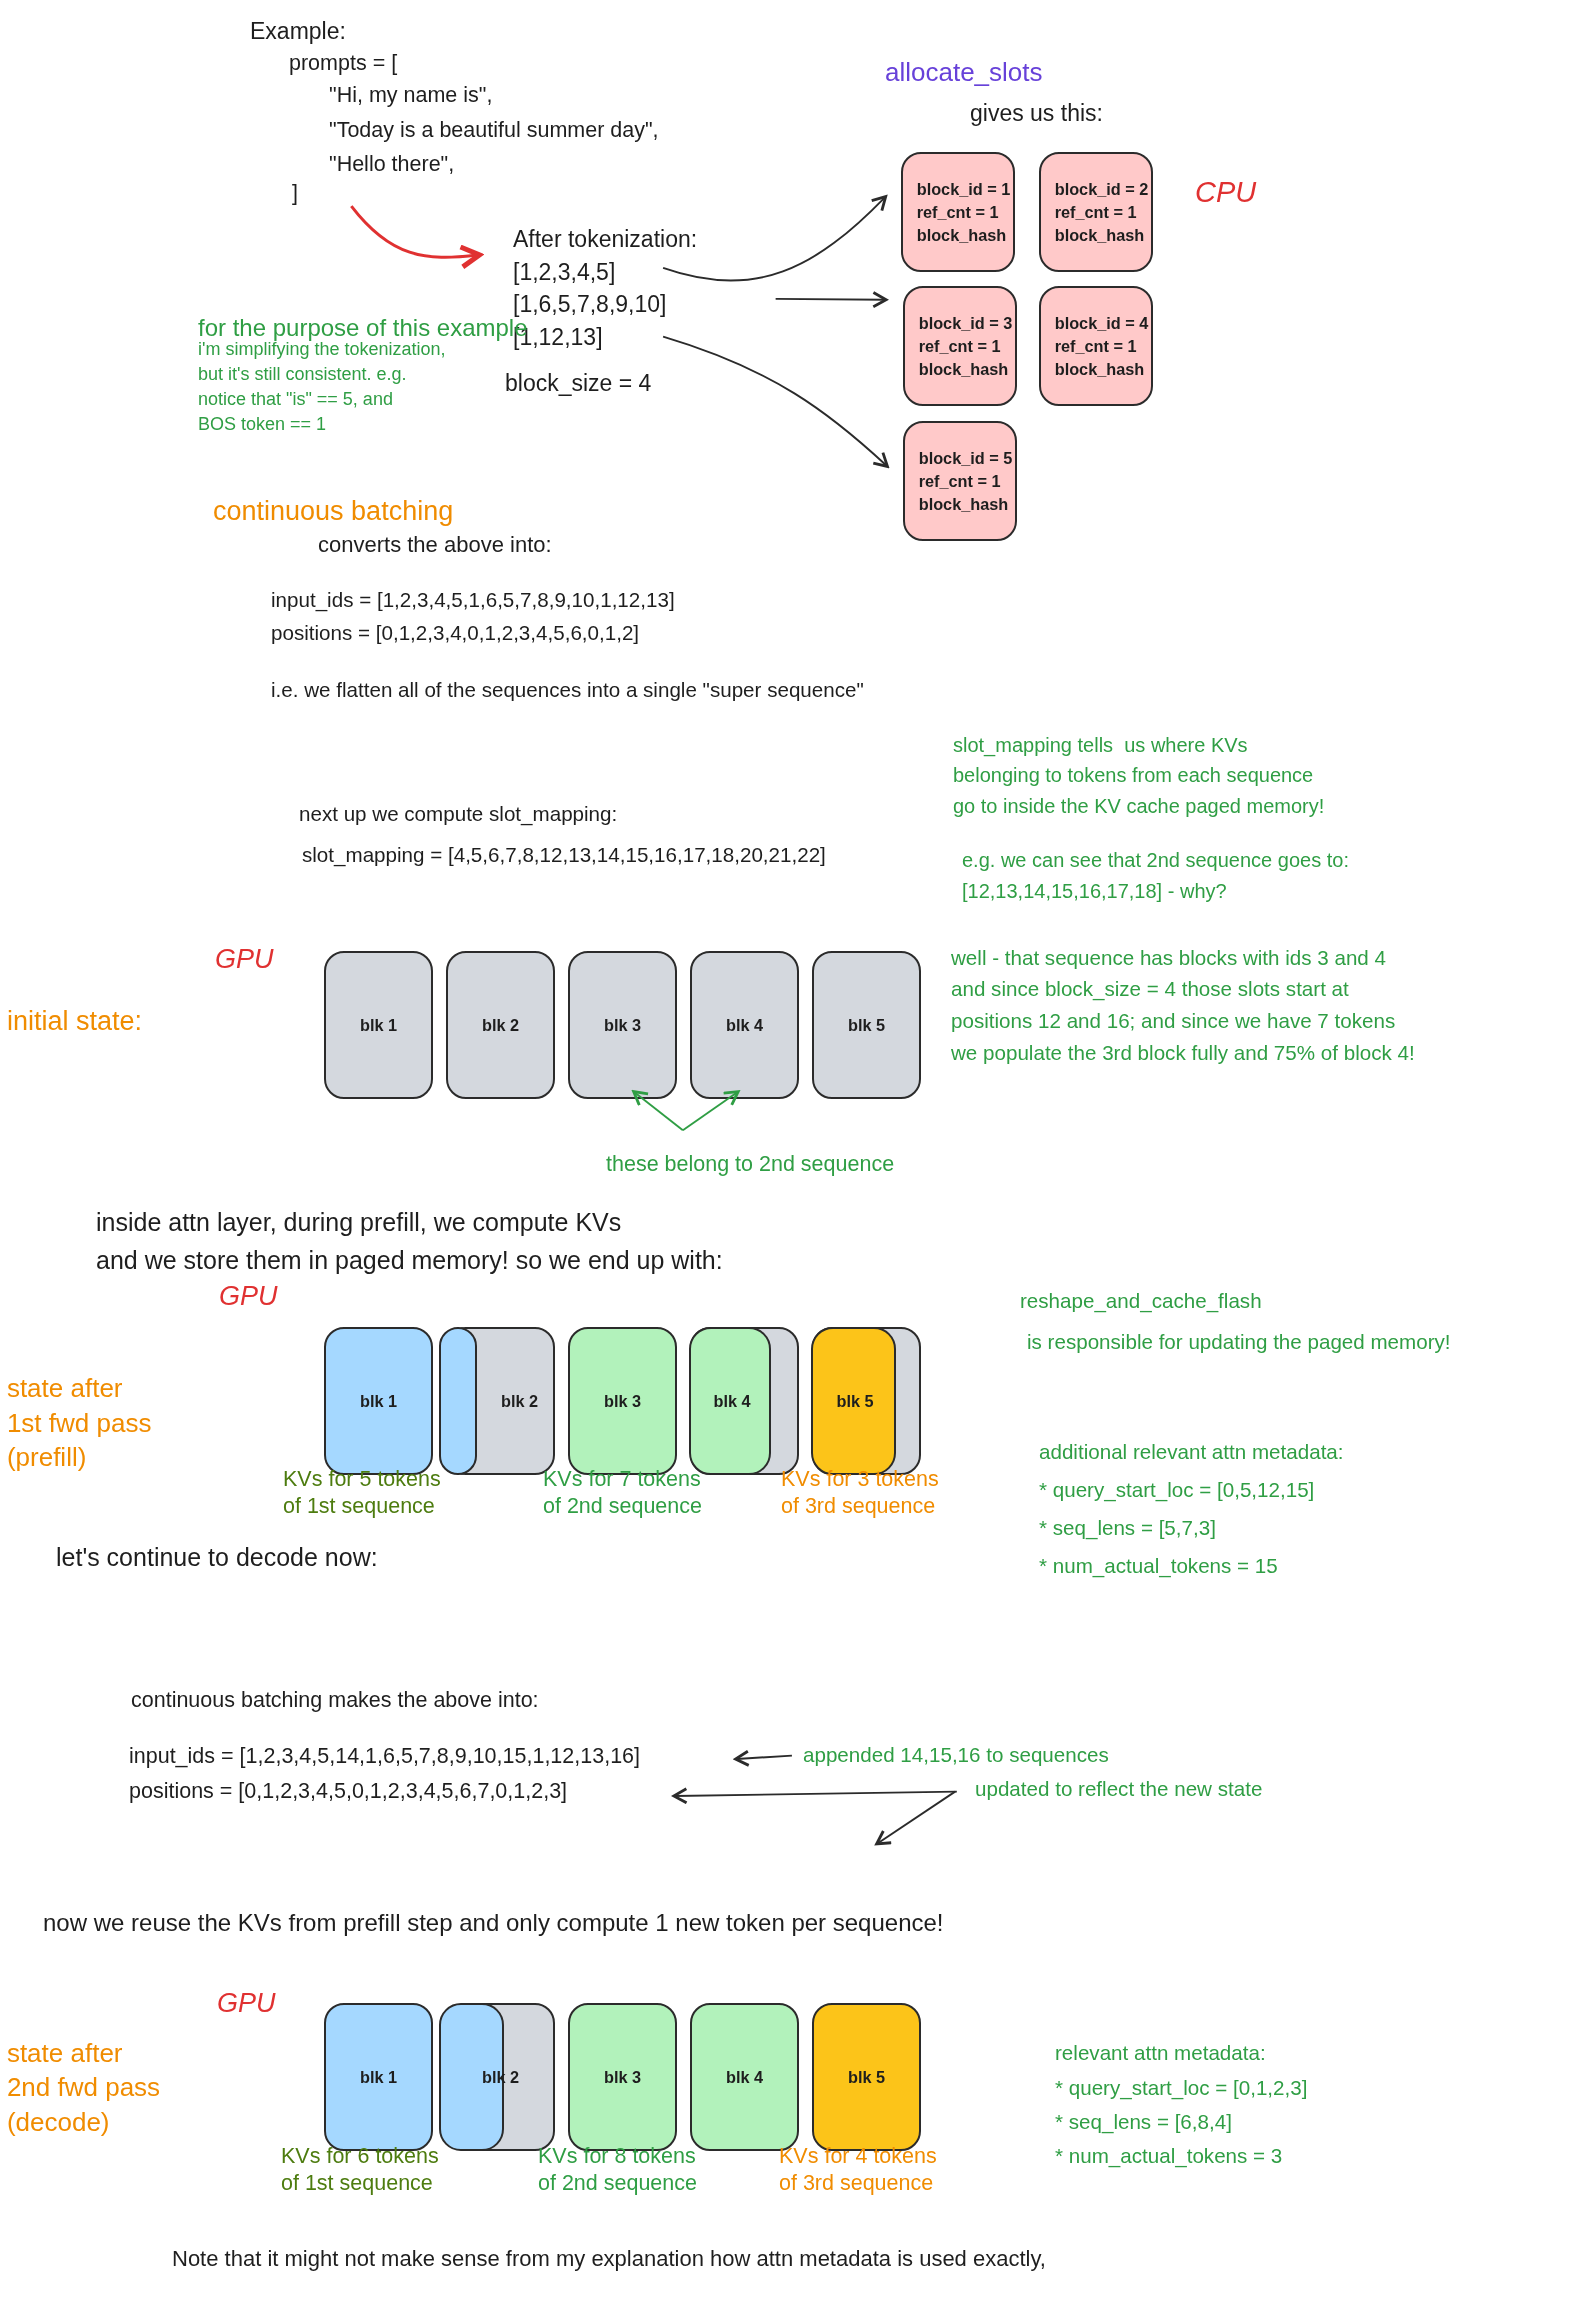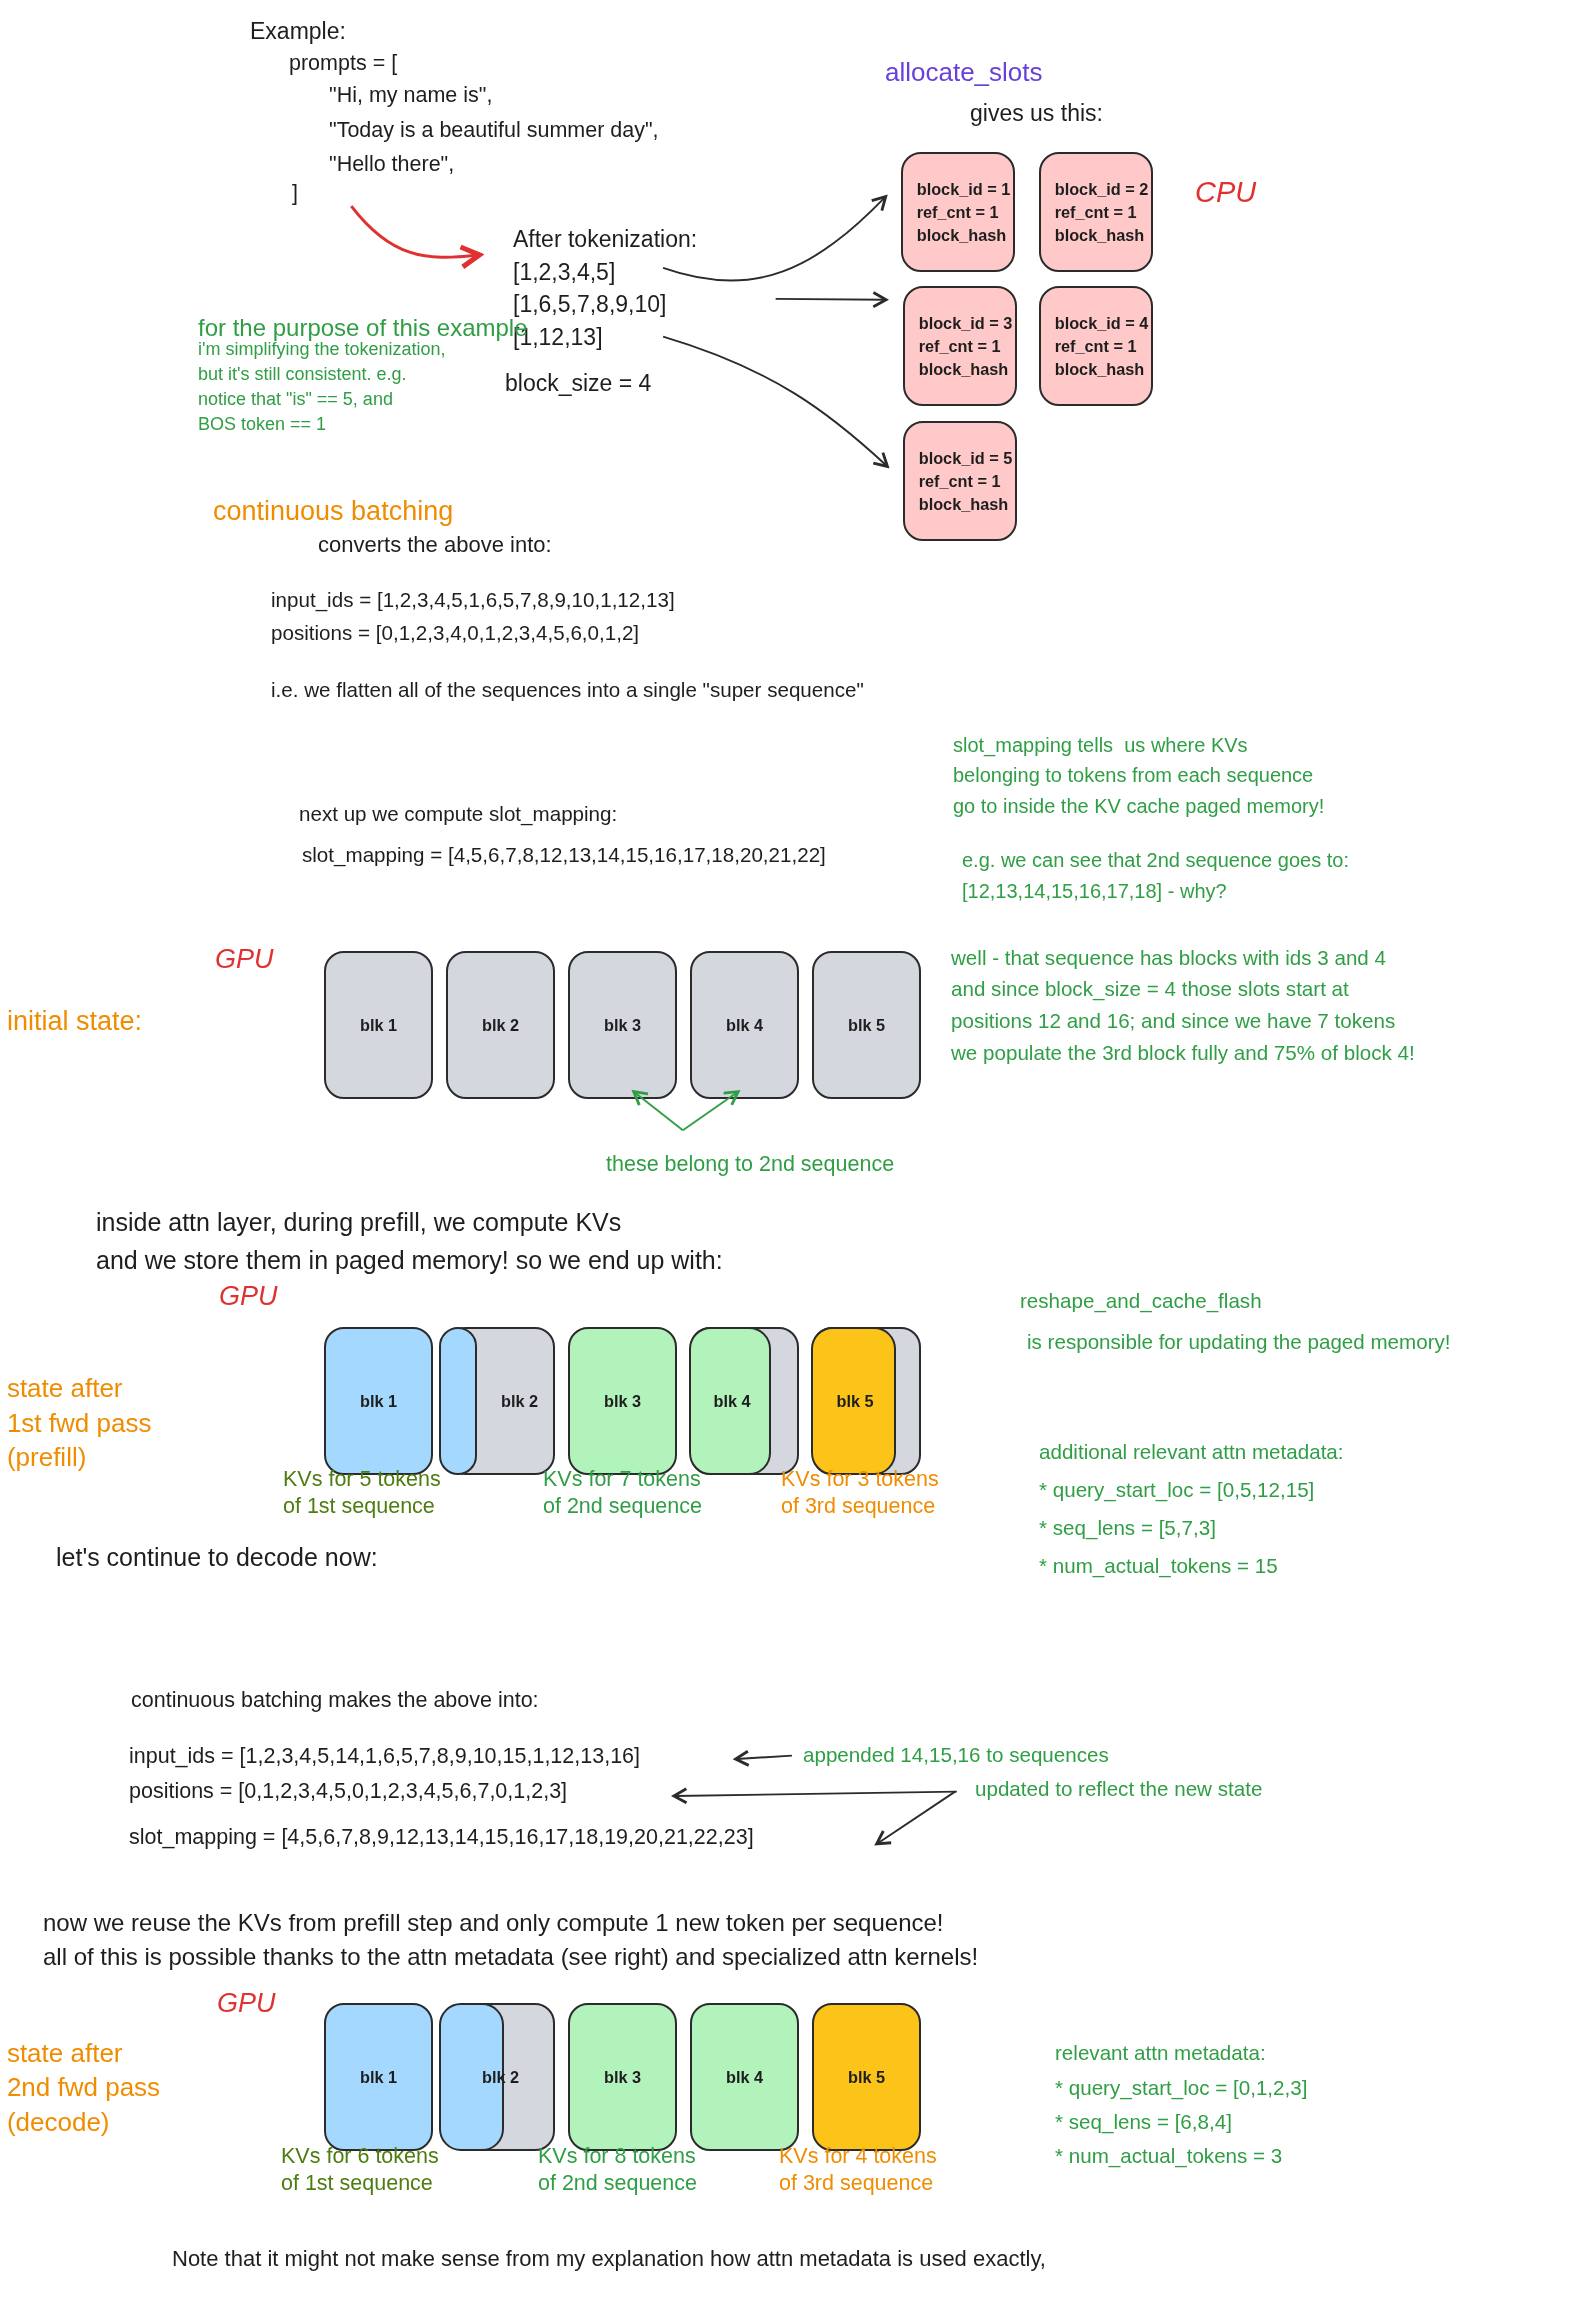--- a/index.html
+++ b/index.html
@@ -147,25 +147,23 @@
   <div class="t green" style="left:1027px;top:1329px;font-size:20.6px">is responsible for updating the paged memory!</div>
   <div class="t green" style="left:1039px;top:1439px;font-size:20.6px">additional relevant attn metadata:</div>
   <div class="t green" style="left:1039px;top:1477px;font-size:20.6px">* query_start_loc = [0,5,12,15]</div>
   <div class="t green" style="left:1039px;top:1515px;font-size:20.6px">* seq_lens = [5,7,3]</div>
   <div class="t green" style="left:1039px;top:1553px;font-size:20.6px">* num_actual_tokens = 15</div>
 
   <div class="t" style="left:56px;top:1542px;font-size:25px">let's continue to decode now:</div>
   <div class="t" style="left:131px;top:1687px;font-size:21.5px">continuous batching makes the above into:</div>
   <div class="t" style="left:129px;top:1743px;font-size:21.5px">input_ids = [1,2,3,4,5,14,1,6,5,7,8,9,10,15,1,12,13,16]</div>
   <div class="t" style="left:129px;top:1778px;font-size:21.5px">positions = [0,1,2,3,4,5,0,1,2,3,4,5,6,7,0,1,2,3]</div>
-  <div class="t" style="left:129px;top:1824px;font-size:21.5px">slot_mapping = [4,5,6,7,8,9,12,13,14,15,16,17,18,19,20,21,22,23]</div>
   <div class="t green" style="left:803px;top:1742px;font-size:20.6px">appended 14,15,16 to sequences</div>
   <div class="t green" style="left:975px;top:1776px;font-size:20.6px">updated to reflect the new state</div>
   <div class="t" style="left:43px;top:1908px;font-size:24px">now we reuse the KVs from prefill step and only compute 1 new token per sequence!</div>
-  <div class="t" style="left:43px;top:1942px;font-size:24px">all of this is possible thanks to the attn metadata (see right) and specialized attn kernels!</div>
 
   <div class="t red" style="left:217px;top:1987px;font-size:27px;font-style:italic">GPU</div>
   <div class="t orange" style="left:6.9px;top:2037px;font-size:26px">state after</div>
   <div class="t orange" style="left:6.9px;top:2071px;font-size:26px">2nd fwd pass</div>
   <div class="t orange" style="left:6.9px;top:2106px;font-size:26px">(decode)</div>
 
   <div class="blk mem" style="left:324px;top:2003px;background:#a5d8ff">
       <span class="blk-label">blk 1</span>
     </div>
   <div class="blk mem" style="left:446px;top:2003px">

